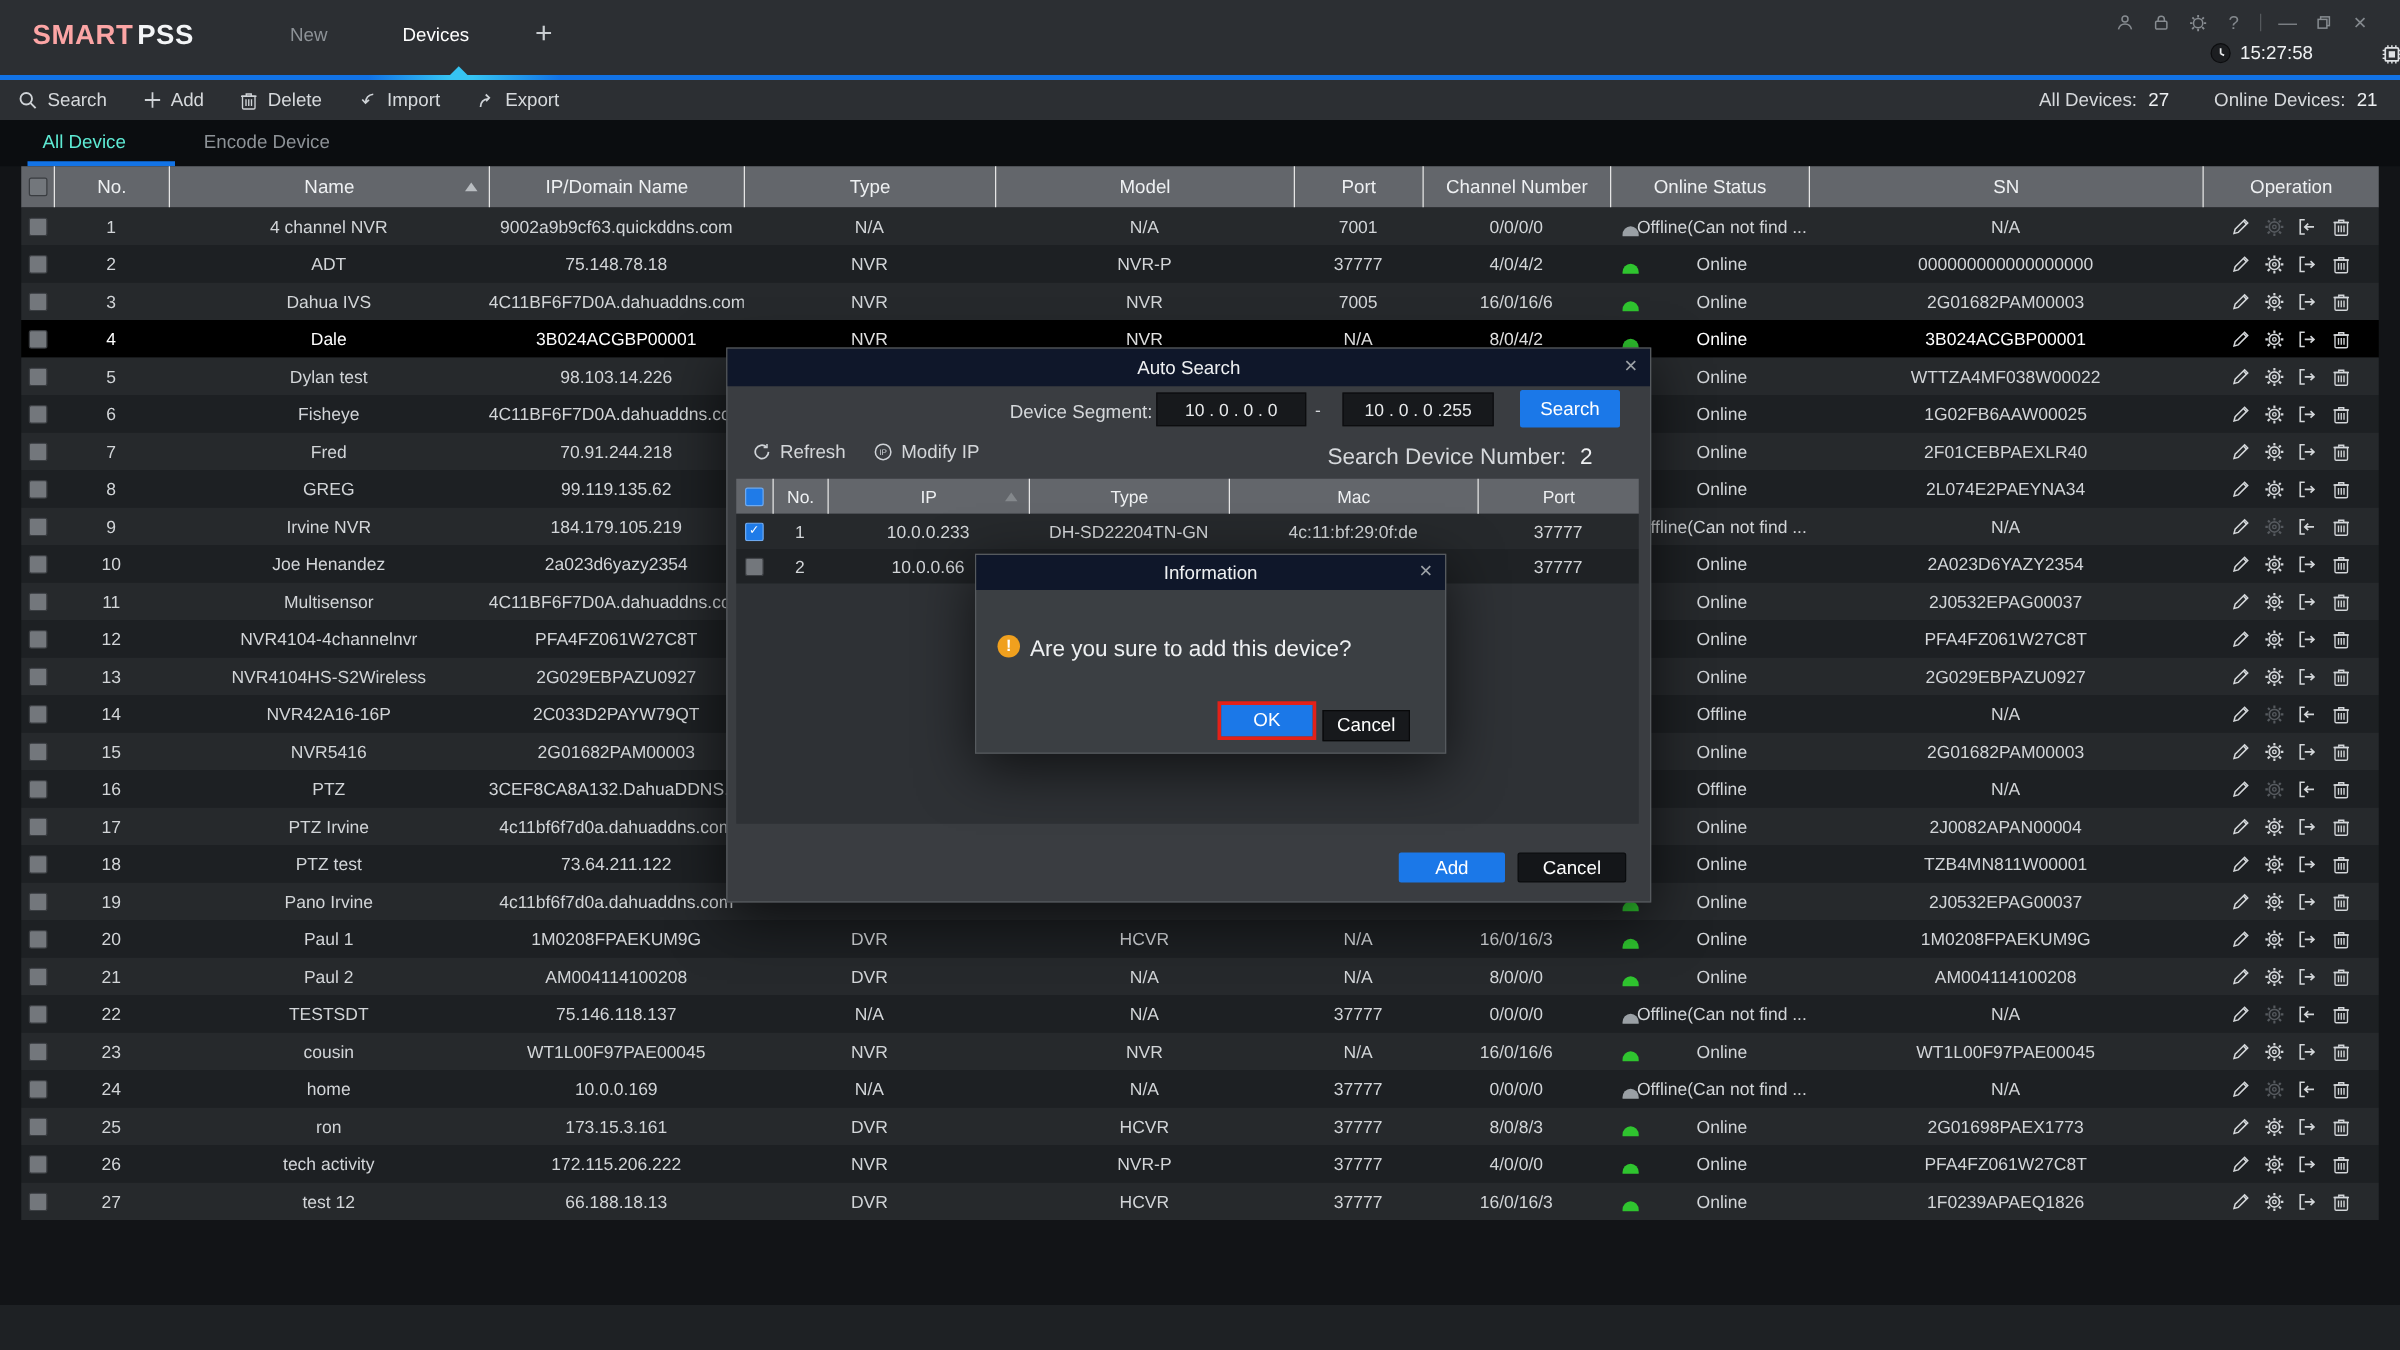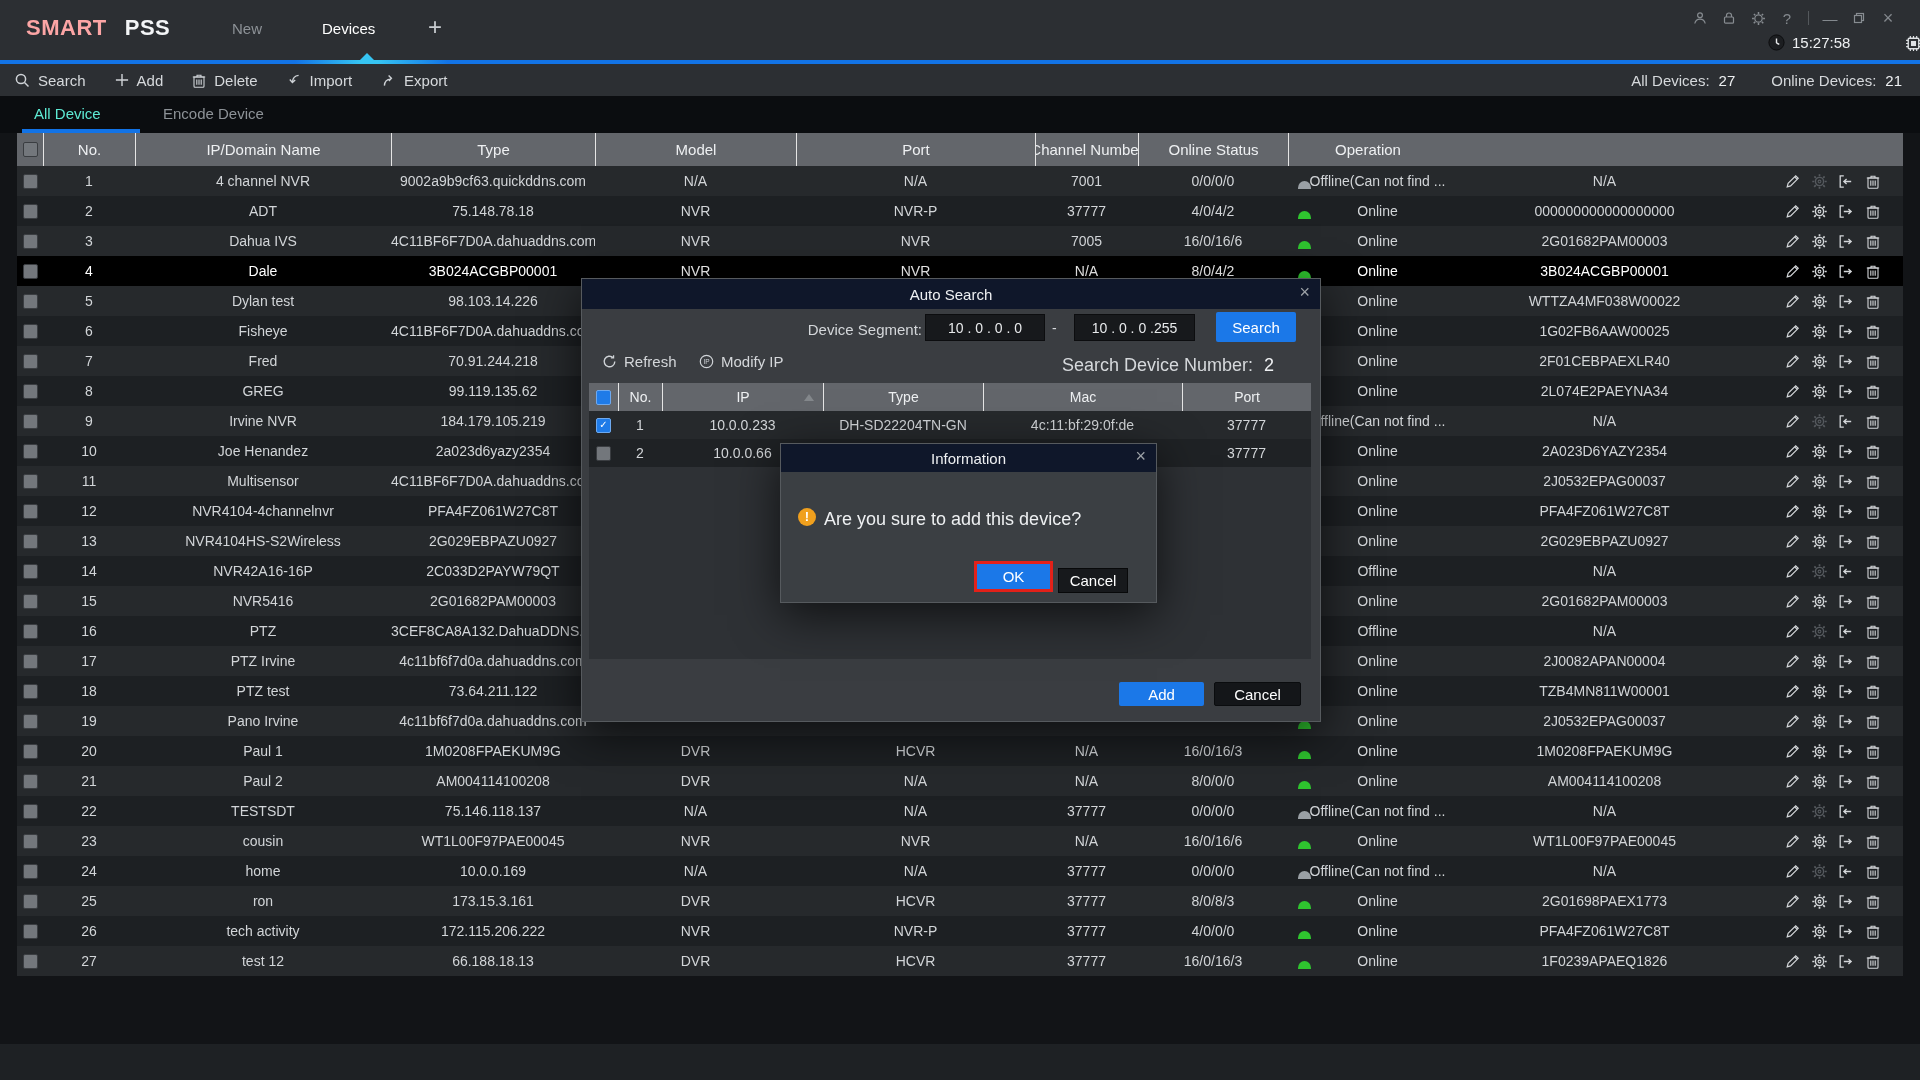--- a/index.html
+++ b/index.html
@@ -6,21 +6,21 @@
   body{
     width:1920px;height:1080px;position:relative;overflow:hidden;
     background:#121417;color:#d4d7da;
     font-family:"Liberation Sans","DejaVu Sans",sans-serif;
     -webkit-font-smoothing:antialiased;
   }
   
   .titlebar{position:absolute;left:0;top:0;width:1920px;height:60px;background:#2c2f33}
   .logo{position:absolute;left:26px;top:15px;font-size:22px;letter-spacing:.5px;white-space:nowrap}
   .logo .smart{color:#fca5a5;font-weight:700}
-  .logo .pss{color:#f3f5f7;font-weight:700;margin-left:18px}
+  .logo .pss{color:#f3f5f7;font-weight:700;margin-left:3px}
   .apptab{position:absolute;top:0;height:58px;line-height:58px;text-align:left;font-size:15px;cursor:default}
   .apptab.new{left:232px;width:72px;color:#8d9297}
   .apptab.devices{left:322px;width:90px;color:#ffffff}
   .apptab.plus{left:428px;width:28px;font-size:24px;color:#c9cdd1;line-height:54px}
   .winicons{position:absolute;right:24px;top:5px;height:26px;display:flex;align-items:center;gap:13px;color:#84898e;font-size:14px}
   .winicons .wi{display:flex;align-items:center;justify-content:center;width:16px;height:16px}
   .winicons .divider{width:1px;height:14px;background:#54585c}
   .winicons .txt{font-size:15px;color:#84898e}
   .statusrow{position:absolute;left:1768px;top:34px;height:24px;display:flex;align-items:flex-start}
   .time{font-size:15px;color:#eef0f2;margin-left:7px}
@@ -222,26 +222,31 @@
 <div class="tabstrip"></div>
 <div class="devtab all">All Device</div>
 <div class="devtab enc">Encode Device</div>
 <div class="devtab-underline"></div>
 
 <div class="thead grid-main">
   <div class="th">
       <span class="cb"></span>
     </div>
   <div class="th">No.</div>
+  <div class="th">
+      <span>Name</span>
+      <span class="sort-tri"></span>
+    </div>
   <div class="th">IP/Domain Name</div>
   <div class="th">Type</div>
   <div class="th">Model</div>
   <div class="th">Port</div>
   <div class="th">Channel Number</div>
   <div class="th">Online Status</div>
+  <div class="th">SN</div>
   <div class="th">Operation</div>
 </div>
 
 <div id="rows">
     <div class="trow grid-main odd">
       <div class="cell">
         <span class="cb"></span>
       </div>
       <div class="cell">1</div>
       <div class="cell">4 channel NVR</div>

